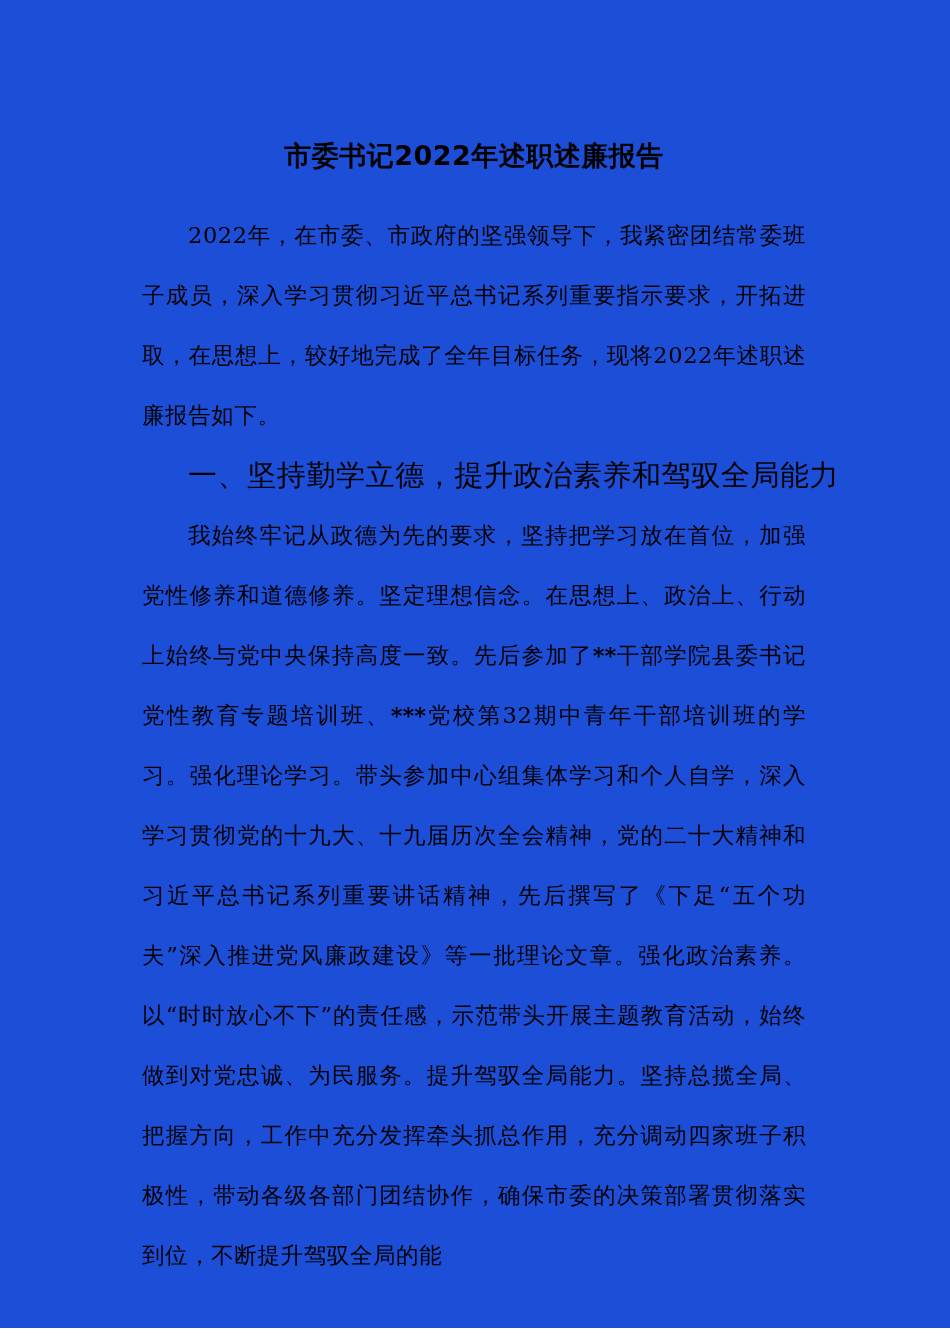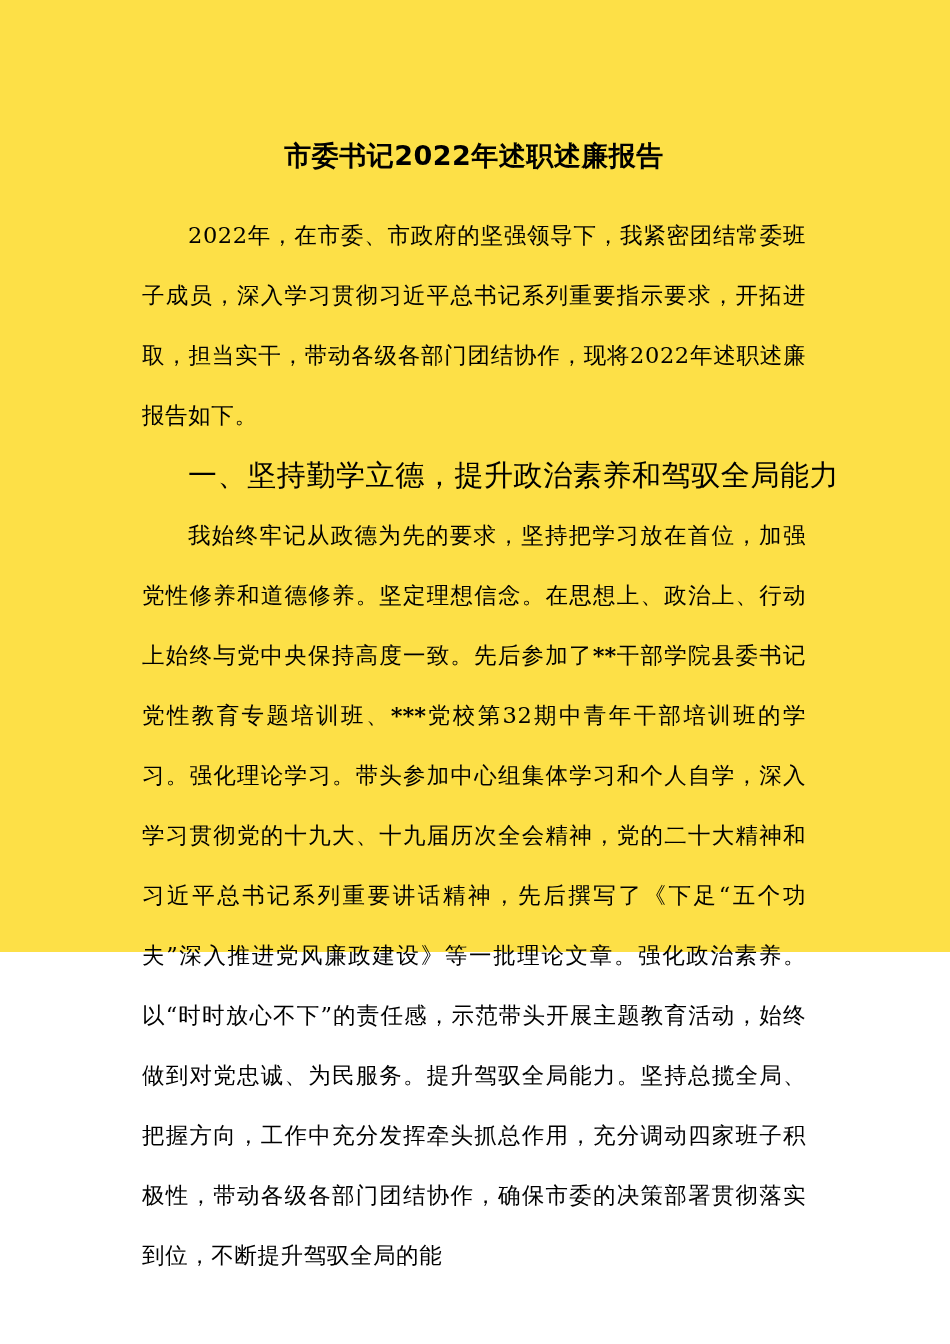--- a/index.html
+++ b/index.html
@@ -12,22 +12,22 @@
     height: 1344px;
     overflow: hidden;
     font-family: "DejaVu Serif", "Liberation Serif", serif;
     color: #000000;
     -webkit-font-smoothing: antialiased;
   }
 
   .page {
     position: relative;
     width: 950px;
-    height: 952px;
-    background: #fde047;
+    height: 1328px;
+    background: #1d4ed8;
     box-sizing: border-box;
   }
 
   .content {
     position: absolute;
     left: 142px;
     top: 0;
     width: 664px;
   }
 
@@ -81,21 +81,21 @@
 </head>
 <body>
 
 <div class="page">
   <div class="content">
 
     <h1 class="doc-title">市委书记2022年述职述廉报告</h1>
 
     <div class="gap-after-title"></div>
 
-    <p class="para indent">2022年，在市委、市政府的坚强领导下，我紧密团结常委班子成员，深入学习贯彻习近平总书记系列重要指示要求，开拓进取，担当实干，带动各级各部门团结协作，现将2022年述职述廉报告如下。</p>
+    <p class="para indent">2022年，在市委、市政府的坚强领导下，我紧密团结常委班子成员，深入学习贯彻习近平总书记系列重要指示要求，开拓进取，在思想上，较好地完成了全年目标任务，现将2022年述职述廉报告如下。</p>
 
     <h2 class="heading">一、坚持勤学立德，提升政治素养和驾驭全局能力</h2>
 
     <p class="para indent">
       <span>我始终牢记从政德为先的要求，坚持把学习放在首位，加强党性修养和道德修养。坚定理想信念。在思想上、政治上、行动上始终与党中央保持高度一致。先后参加了</span><span class="redact">**</span><span>干部学院县委书记党性教育专题培训班、</span><span class="redact">***</span><span>党校第32期中青年干部培训班的学习。强化理论学习。带头参加中心组集体学习和个人自学，深入学习贯彻党的十九大、十九届历次全会精神，党的二十大精神和习近平总书记系列重要讲话精神，先后撰写了《下足“五个功夫”深入推进党风廉政建设》等一批理论文章。强化政治素养。以“时时放心不下”的责任感，示范带头开展主题教育活动，始终做到对党忠诚、为民服务。提升驾驭全局能力。坚持总揽全局、把握方向，工作中充分发挥牵头抓总作用，充分调动四家班子积极性，带动各级各部门团结协作，确保市委的决策部署贯彻落实到位，不断提升驾驭全局的能</span>
     </p>
 
   </div>
 </div>
 

